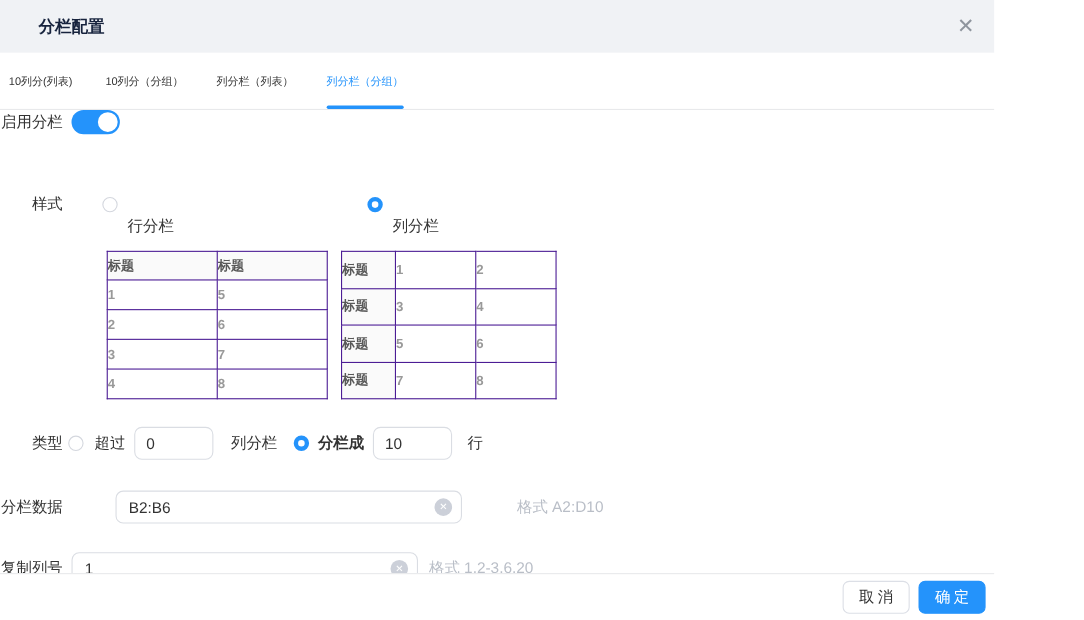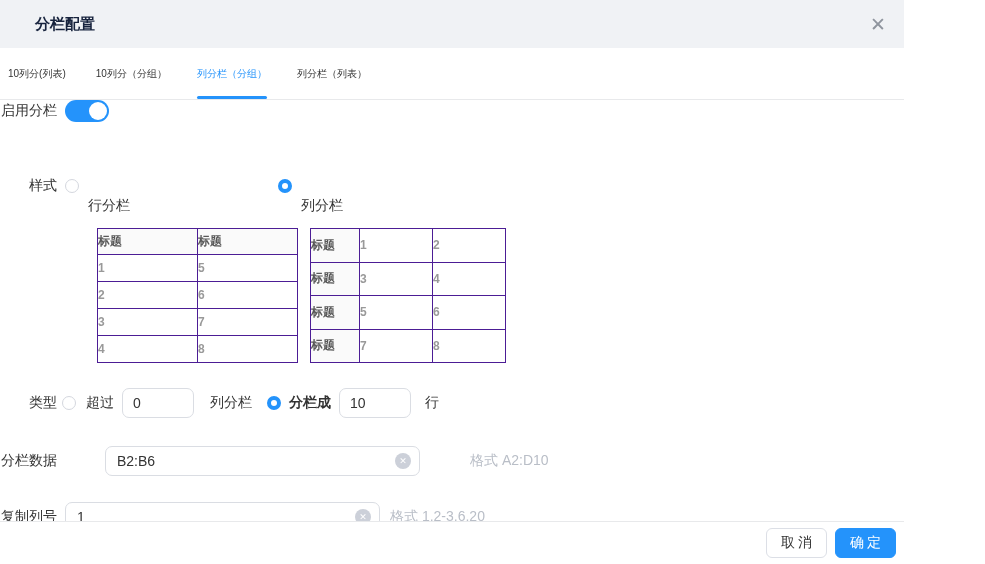--- a/index.html
+++ b/index.html
@@ -25,21 +25,21 @@
 
   
   .row { display:flex; align-items:center; }
   .flabel { width:57px; flex:none; text-align:right; font-size:14px; color:#333; }
   .row-enable { }
   .switch { width:44px; height:22px; border-radius:11px; background:#2493fb;
             position:relative; margin-left:8px; cursor:pointer; }
   .switch .knob { position:absolute; right:2px; top:2px; width:18px; height:18px;
                   background:#fff; border-radius:50%; }
 
-  .row-style { margin-top:34px; }
+  .row-style { margin-top:34px;gap:28px; }
   .radio { width:14px; height:14px; border-radius:50%; border:1px solid #d4d7de;
            background:#fff; display:inline-block; flex:none; cursor:pointer; }
   .radio.checked { border:4px solid #2493fb; }
   .opt-label { margin-left:9px; font-size:14px; color:#333;margin-top:41px; }
   .style-opt1 { display:flex; align-items:center; margin-left:8px; width:213px; }
   .style-opt2 { display:flex; align-items:center; }
 
   
   .tables { display:flex; margin-left:97px; margin-top:13px; gap:12px; }
   table.tbl { border-collapse:collapse; font-size:12px; color:#999; }
@@ -87,22 +87,22 @@
 <div class="dialog">
 
   <div class="header">
     <span class="title">分栏配置</span>
     <span class="close">✕</span>
   </div>
 
   <div class="tabs">
     <div class="tab">10列分(列表)</div>
     <div class="tab">10列分（分组）</div>
+    <div class="tab">列分栏（列表）</div>
     <div class="tab active">列分栏（分组）</div>
-    <div class="tab">列分栏（列表）</div>
   </div>
 
   <div class="body">
 
     <div class="row row-enable">
       <span class="flabel">启用分栏</span>
       <span class="switch">
           <span class="knob"></span>
         </span>
     </div>

